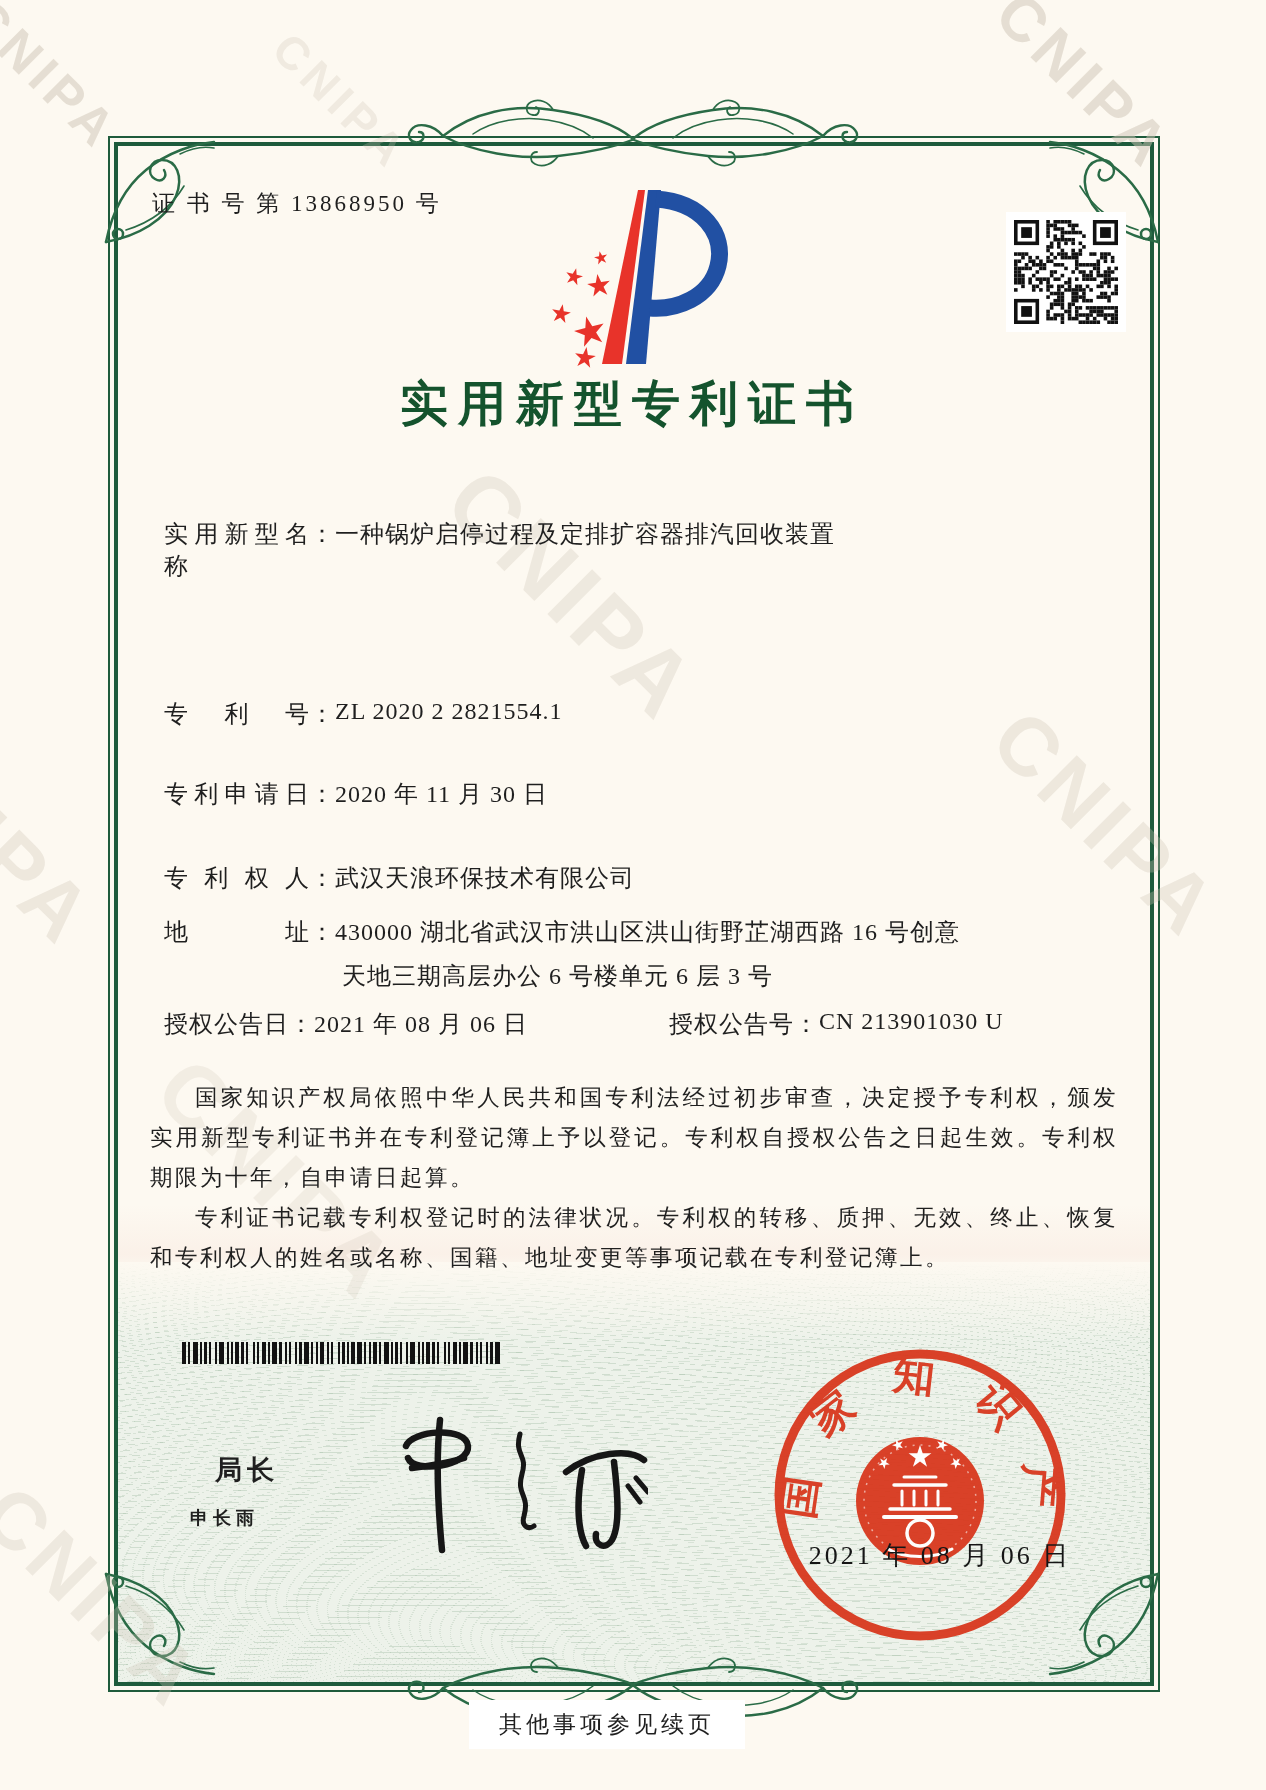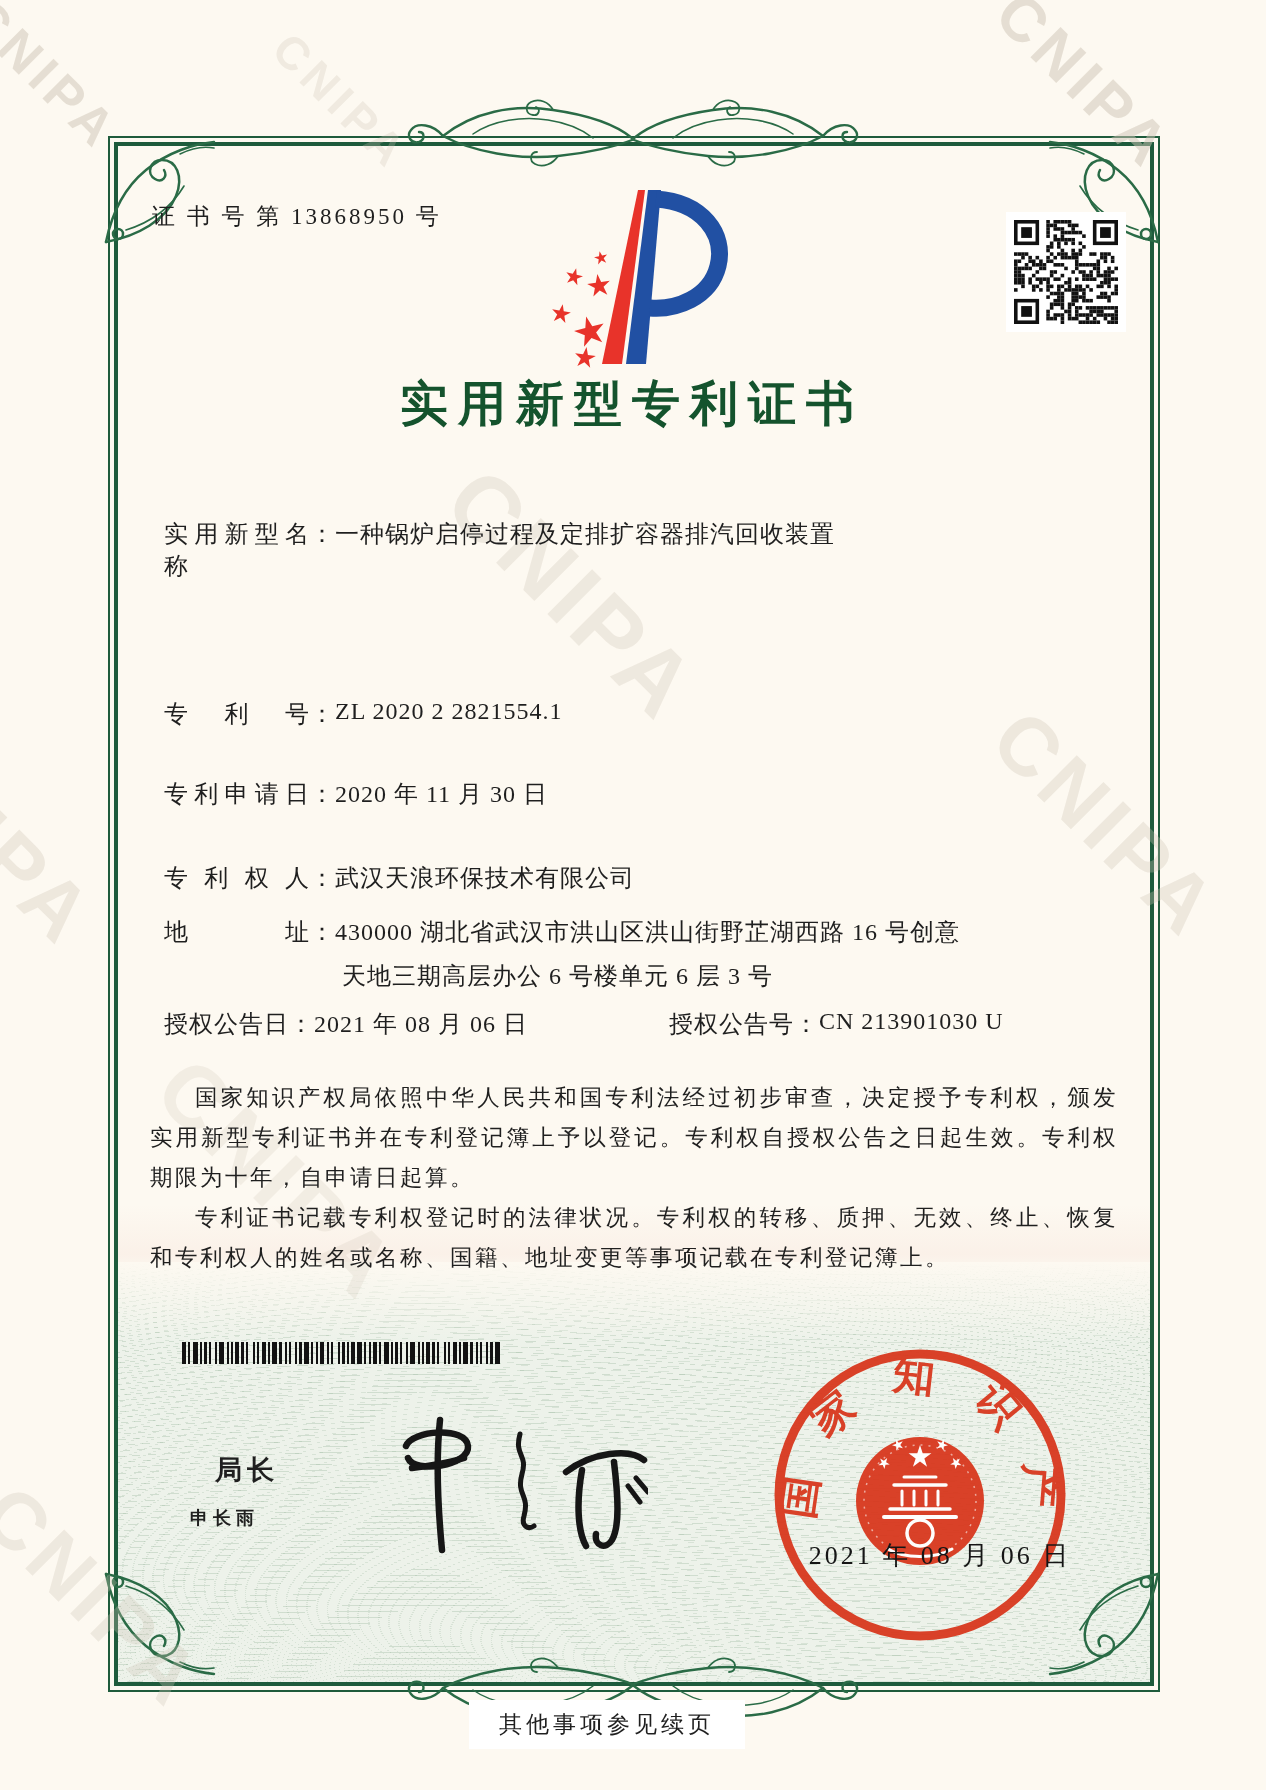--- a/index.html
+++ b/index.html
@@ -35,21 +35,21 @@
   .waves::before{
     content:''; position:absolute; left:0; right:0; top:0; height:80px;
     background:linear-gradient(180deg,#fdf9f1 0%, rgba(253,249,241,0) 100%);
   }
   .blush{
     position:absolute; left:114px; top:1205px; width:1036px; height:70px; z-index:1;
     background:linear-gradient(180deg, rgba(250,236,228,0) 0%, rgba(248,231,222,.45) 70%, rgba(235,241,233,.1) 100%);
   }
   
   .certno{
-    position:absolute; left:152px; top:201px; z-index:5;
+    position:absolute; left:152px; top:188px; z-index:5;
     font-size:23px; letter-spacing:3px;
   }
   .logo{ position:absolute; left:550px; top:182px; z-index:5; }
   .qr{
     position:absolute; left:1006px; top:212px; width:120px; height:120px;
     background:#fff; z-index:5; display:flex; align-items:center; justify-content:center;
   }
   .title{
     position:absolute; left:108px; top:372px; width:1048px; z-index:5;
     text-align:center; font-size:48px; font-weight:bold; letter-spacing:10px; color:#14532d;

